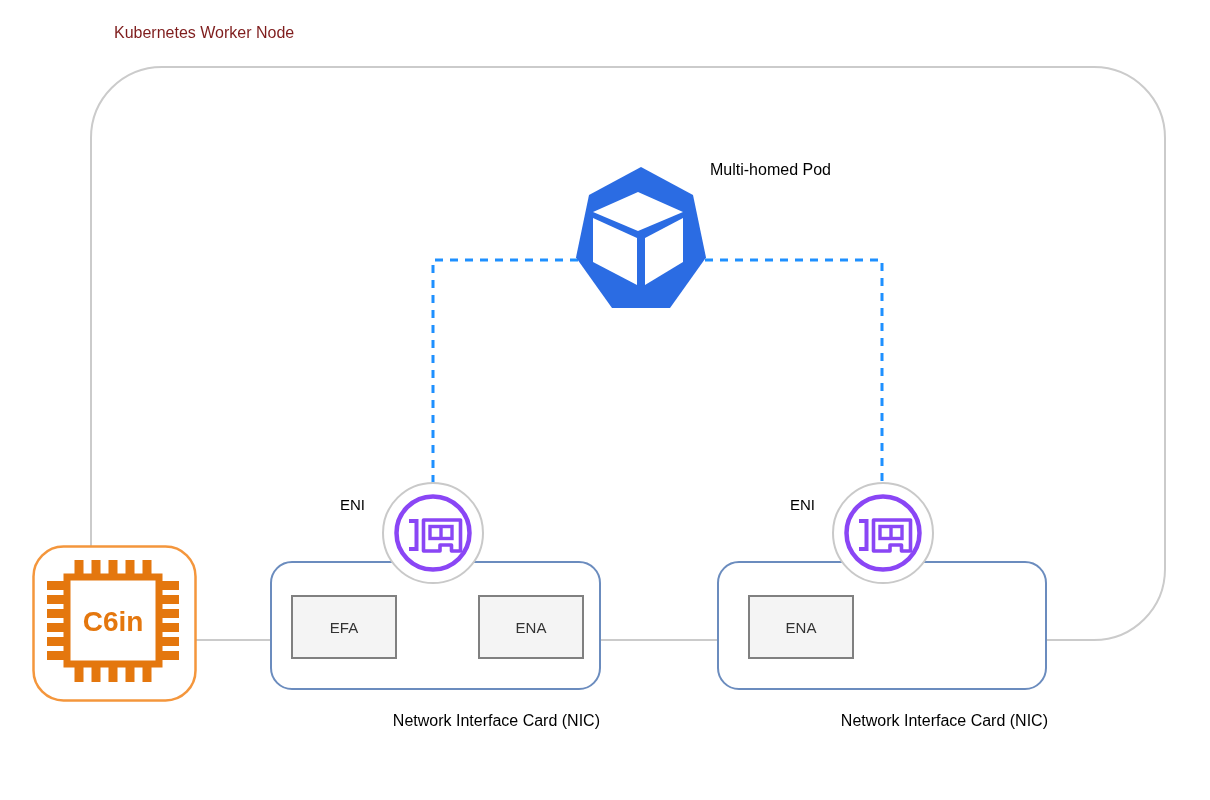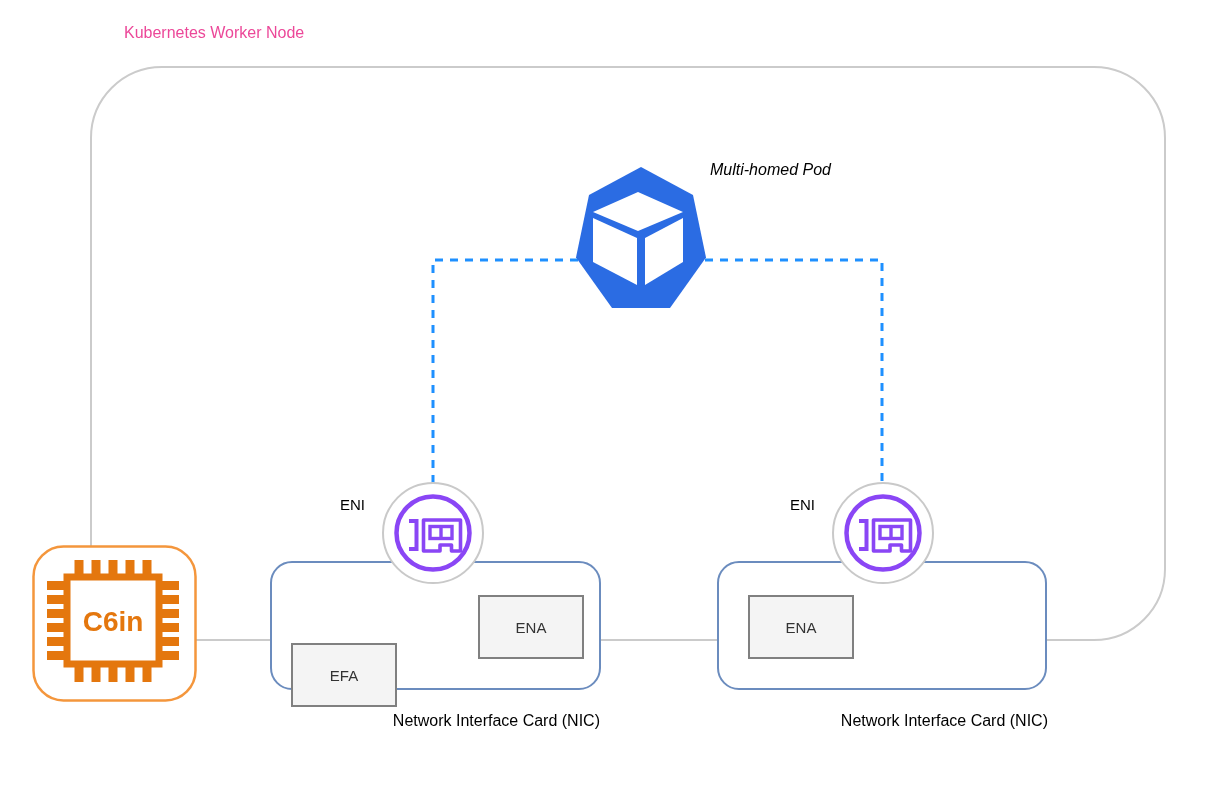--- a/index.html
+++ b/index.html
@@ -1,44 +1,44 @@
 <!DOCTYPE html>
 <html><head>
 <meta charset="utf-8">
 <style>
   html,body{margin:0;padding:0;background:#fff;}
   .canvas{
     position:relative;width:1210px;height:800px;background:#ffffff;overflow:hidden;
     font-family:"Liberation Sans", sans-serif;color:#000;
   }
   .abs{position:absolute;}
-  .diagram-title{left:124px;top:24px;font-size:16px;color:#ec4899;white-space:nowrap;}
+  .diagram-title{left:114px;top:24px;font-size:16px;color:#7f1d1d;white-space:nowrap;}
   .worker-node{
     left:90px;top:66px;width:1076px;height:575px;
     border:2px solid #cbcbcb;border-radius:72px;background:transparent;box-sizing:border-box;
   }
   .connector-svg{left:0;top:0;pointer-events:none;}
   .pod-svg{left:566px;top:166px;}
-  .pod-label{left:710px;top:161px;font-size:16px;white-space:nowrap;font-style:italic;}
+  .pod-label{left:710px;top:161px;font-size:16px;white-space:nowrap;}
   .eni-label{font-size:15px;white-space:nowrap;text-align:right;}
   .eni-label.left{left:340px;top:496px;}
   .eni-label.right{left:790px;top:496px;}
   .eni-svg.left{left:381px;top:481px;}
   .eni-svg.right{left:831px;top:481px;}
   .nic-box{
     background:#ffffff;border:2px solid #6b8cbe;border-radius:22px;box-sizing:border-box;
   }
   .nic-box.one{left:270px;top:561px;width:331px;height:129px;}
   .nic-box.two{left:717px;top:561px;width:330px;height:129px;}
   .adapter{
     position:absolute;top:32px;width:106px;height:64px;background:#f4f4f4;
     border:2px solid #808080;box-sizing:border-box;display:flex;align-items:center;justify-content:center;
     font-size:15px;color:#333;
   }
-  .adapter.efa1{left:19px;margin-top:48px;}
+  .adapter.efa1{left:19px;}
   .adapter.ena1{left:206px;}
   .adapter.ena2{left:29px;}
   .nic-caption{top:712px;width:332px;text-align:right;font-size:16px;white-space:nowrap;}
   .nic-caption.one{left:268px;}
   .nic-caption.two{left:716px;}
   .instance-svg{left:32px;top:545px;}
   .z1{z-index:1}.z2{z-index:2}.z3{z-index:3}.z4{z-index:4}.z5{z-index:5}
 </style>
 </head>
 <body>

